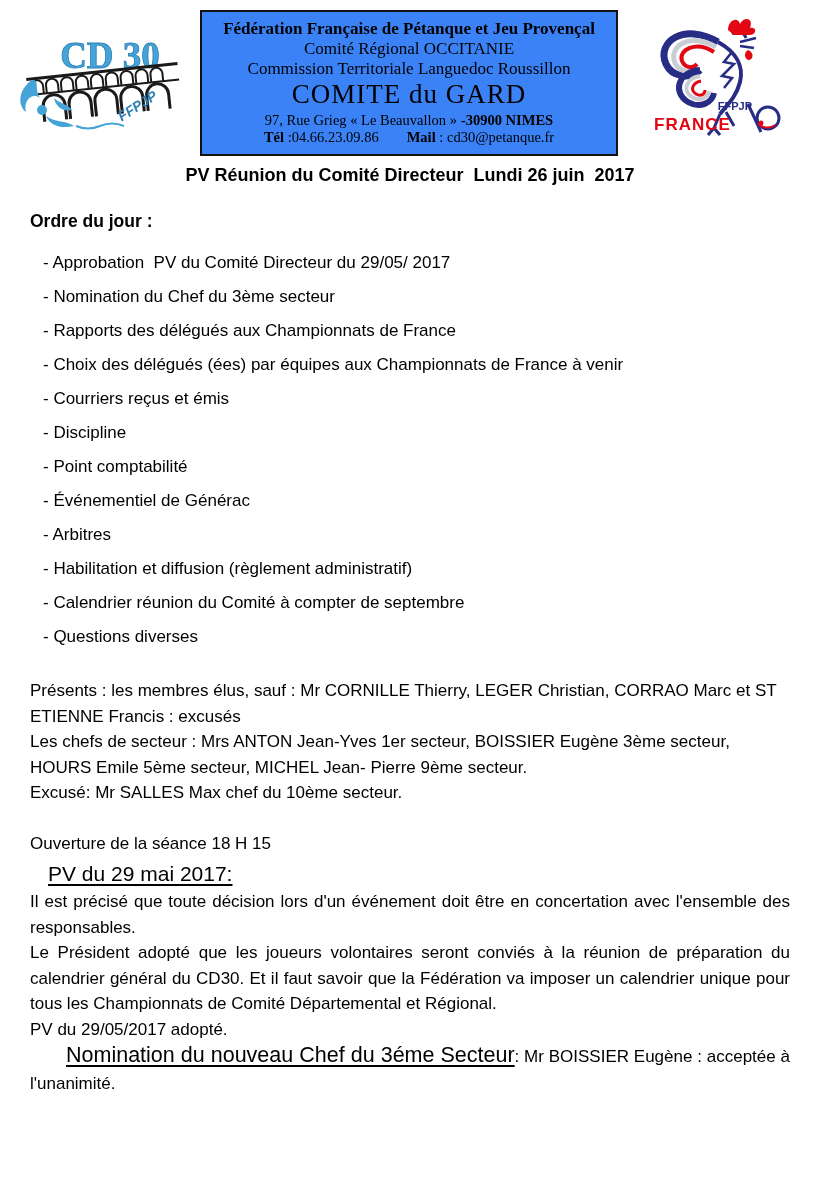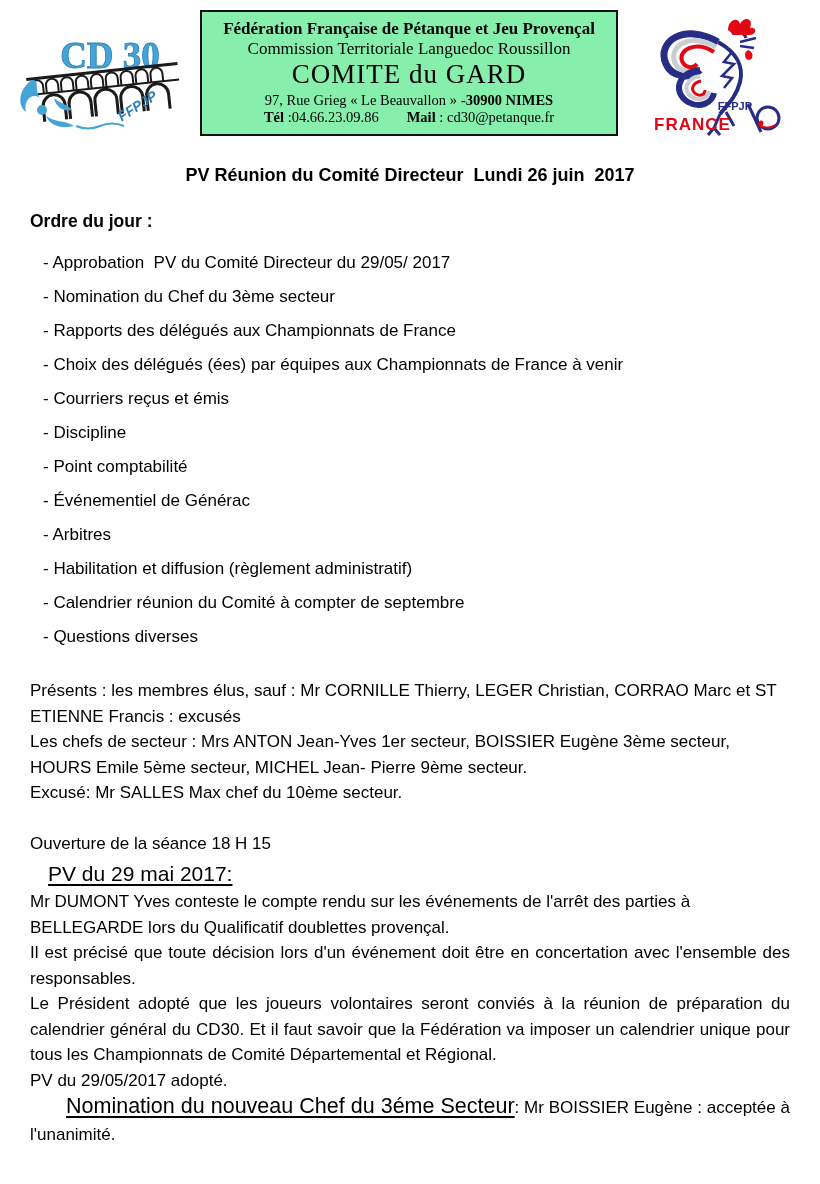--- a/index.html
+++ b/index.html
@@ -16,21 +16,21 @@
   .header { position: relative; height: 150px; }
   .logo-cd30 { position: absolute; left: 10px; top: 20px; width: 178px; height: 115px; }
   .logo-ffpjp { position: absolute; left: 642px; top: 8px; width: 156px; height: 136px; }
 
   .header-box {
     position: absolute; left: 200px; top: 10px; width: 414px;
     border: 2px solid #121212;
     font-family: "Liberation Serif", serif;
     text-align: center;
     padding: 7px 0 8px 0;
-    background: #86efac;
+    background: #3b82f6;
   }
   .hb1 { font-weight: bold; font-size: 17px; line-height: 20px; }
   .hb2, .hb3 { font-size: 17px; line-height: 20px; }
   .hb4 { font-size: 27px; line-height: 31px; letter-spacing: 1px; }
   .hb5 { font-size: 14.5px; line-height: 17px; margin-top: 2px; }
   .hb5 b { margin-left: 4px; }
   .hb6 { font-size: 14.5px; line-height: 17px; }
   .hb6 .gap { display: inline-block; width: 28px; }
 
   
@@ -115,20 +115,21 @@
           <path d="M36,96 C46,103 56,100 64,106 C52,109 40,106 36,96 Z"></path>
           <path d="M44,78 C50,84 58,84 62,90 C54,92 46,88 44,78 Z"></path>
         </g>
         <path d="M66,106 q12,5 24,0 q12,-5 24,0" stroke="#45A4D7" stroke-width="2" fill="none"></path>
         <text transform="rotate(-33 130 90)" x="130" y="90" font-size="14" font-style="italic" font-weight="bold" fill="#2C7FB5" text-anchor="middle">FFPJP</text>
       </svg>
     </div>
 
     <div class="header-box">
       <div class="hb1">Fédération Française de Pétanque et Jeu Provençal</div>
+      <div class="hb2">Comité Régional OCCITANIE</div>
       <div class="hb3">Commission Territoriale Languedoc Roussillon</div>
       <div class="hb4">COMITE du GARD</div>
       <div class="hb5">
         <span>97, Rue Grieg « Le Beauvallon »</span><b>-30900 NIMES</b>
       </div>
       <div class="hb6">
         <b>Tél</b>
         <span>:04.66.23.09.86</span><span class="gap"></span><b>Mail</b>
         <span>: cd30@petanque.fr</span>
       </div>
@@ -181,21 +182,20 @@
       <div class="agenda-item">- Questions diverses</div>
     </div>
 
     <p class="para first">Présents : les membres élus, sauf : Mr CORNILLE Thierry, LEGER Christian, CORRAO Marc et ST ETIENNE Francis : excusés</p>
     <p class="para">Les chefs de secteur : Mrs ANTON Jean-Yves 1er secteur, BOISSIER Eugène 3ème secteur, HOURS Emile 5ème secteur, MICHEL Jean- Pierre 9ème secteur.</p>
     <p class="para">Excusé: Mr SALLES Max chef du 10ème secteur.</p>
 
     <p class="para spaced">Ouverture de la séance 18 H 15</p>
 
     <h3 class="section-heading">PV du 29 mai 2017:</h3>
-    <p class="para">Mr DUMONT Yves conteste le compte rendu sur les événements de l'arrêt des parties à BELLEGARDE lors du Qualificatif doublettes provençal.</p>
     <p class="para justify">Il est précisé que toute décision lors d'un événement doit être en concertation avec l'ensemble des responsables.</p>
     <p class="para justify">Le Président adopté que les joueurs volontaires seront conviés à la réunion de préparation du calendrier général du CD30. Et il faut savoir que la Fédération va imposer un calendrier unique pour tous les Championnats de Comité Départemental et Régional.</p>
     <p class="para">PV du 29/05/2017 adopté.</p>
 
     <p class="para justify nomination"><span class="section-heading-inline">Nomination du nouveau Chef du 3éme Secteur</span><span>: Mr BOISSIER Eugène : acceptée à l'unanimité.</span></p>
   </main>
 
 </div>
 
 </body></html>

